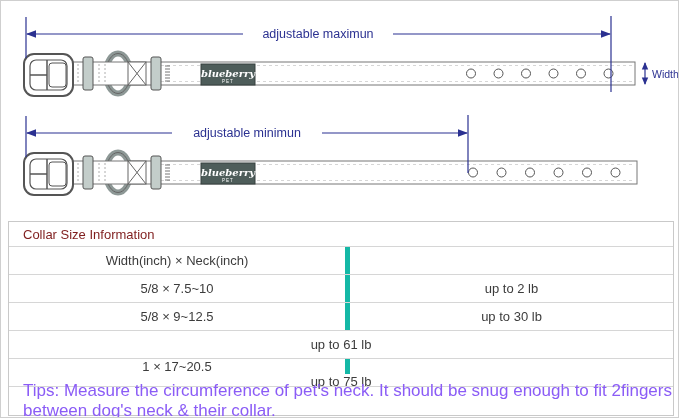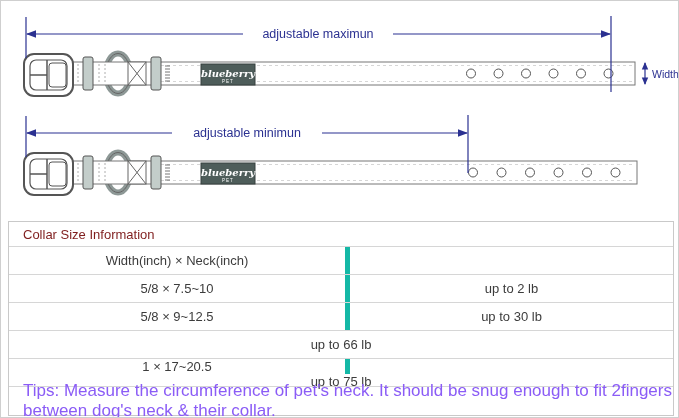--- a/index.html
+++ b/index.html
@@ -206,21 +206,21 @@
 
     <div class="t-row">
       <div class="t-cell c1">5/8 × 7.5~10</div>
       <div class="t-cell c2">up to 2 lb</div>
     </div>
     <div class="t-row">
       <div class="t-cell c1">5/8 × 9~12.5</div>
       <div class="t-cell c2">up to 30 lb</div>
     </div>
     <div class="t-row">
-      <div class="t-cell c2">up to 66 lb</div>
+      <div class="t-cell c2">up to 61 lb</div>
     </div>
     <div class="t-row row-above-tips">
       <div class="t-cell c1">1 × 17~20.5</div>
       <div class="t-cell c2">up to 75 lb</div>
     </div>
 
     <div class="tips-row">Tips: Measure the circumference of pet's neck. It should be snug enough to fit 2fingers between dog's neck &amp; their collar.</div>
   </div>
 
 </div>

